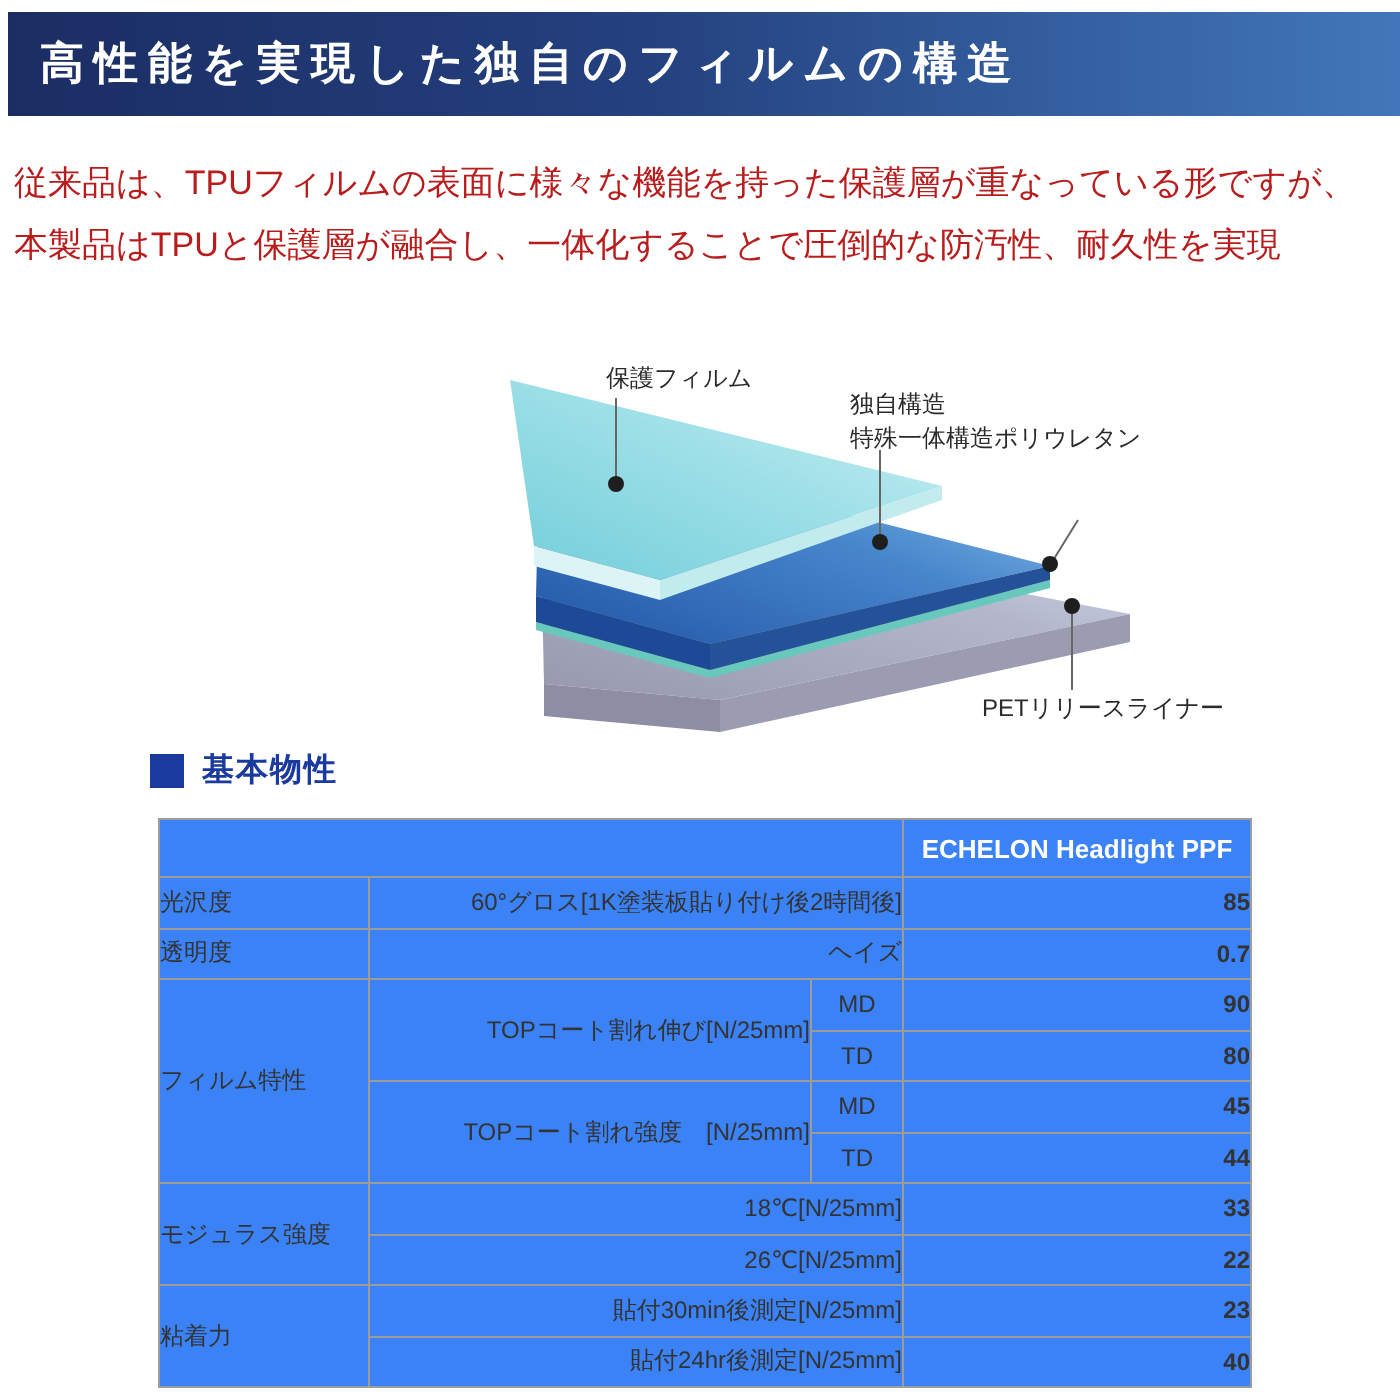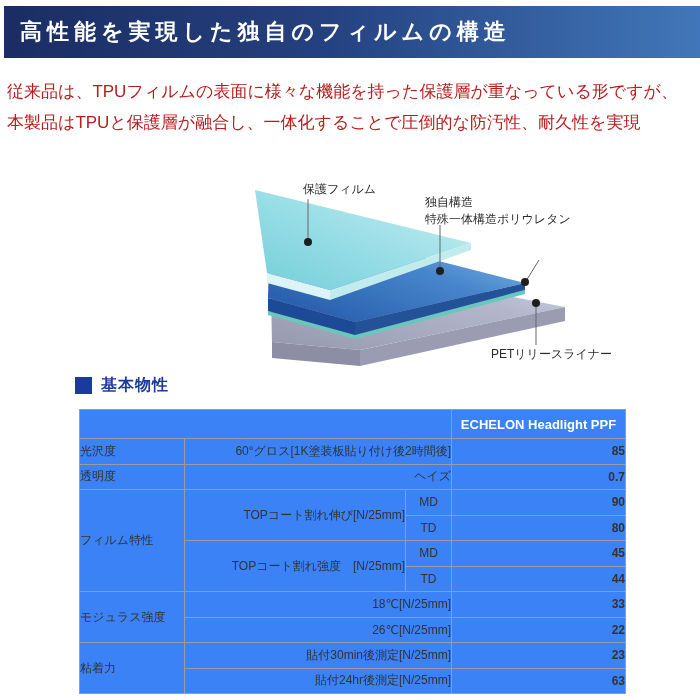--- a/index.html
+++ b/index.html
@@ -183,18 +183,18 @@
       <td class="td-cond" colspan="2">26℃[N/25mm]</td>
       <td class="td-val">22</td>
     </tr>
     <tr>
       <td class="td-cat" rowspan="2">粘着力</td>
       <td class="td-cond" colspan="2">貼付30min後測定[N/25mm]</td>
       <td class="td-val">23</td>
     </tr>
     <tr>
       <td class="td-cond" colspan="2">貼付24hr後測定[N/25mm]</td>
-      <td class="td-val">63</td>
+      <td class="td-val">40</td>
     </tr>
   </tbody>
     </table>
 
 </div>
 
 </body></html>

